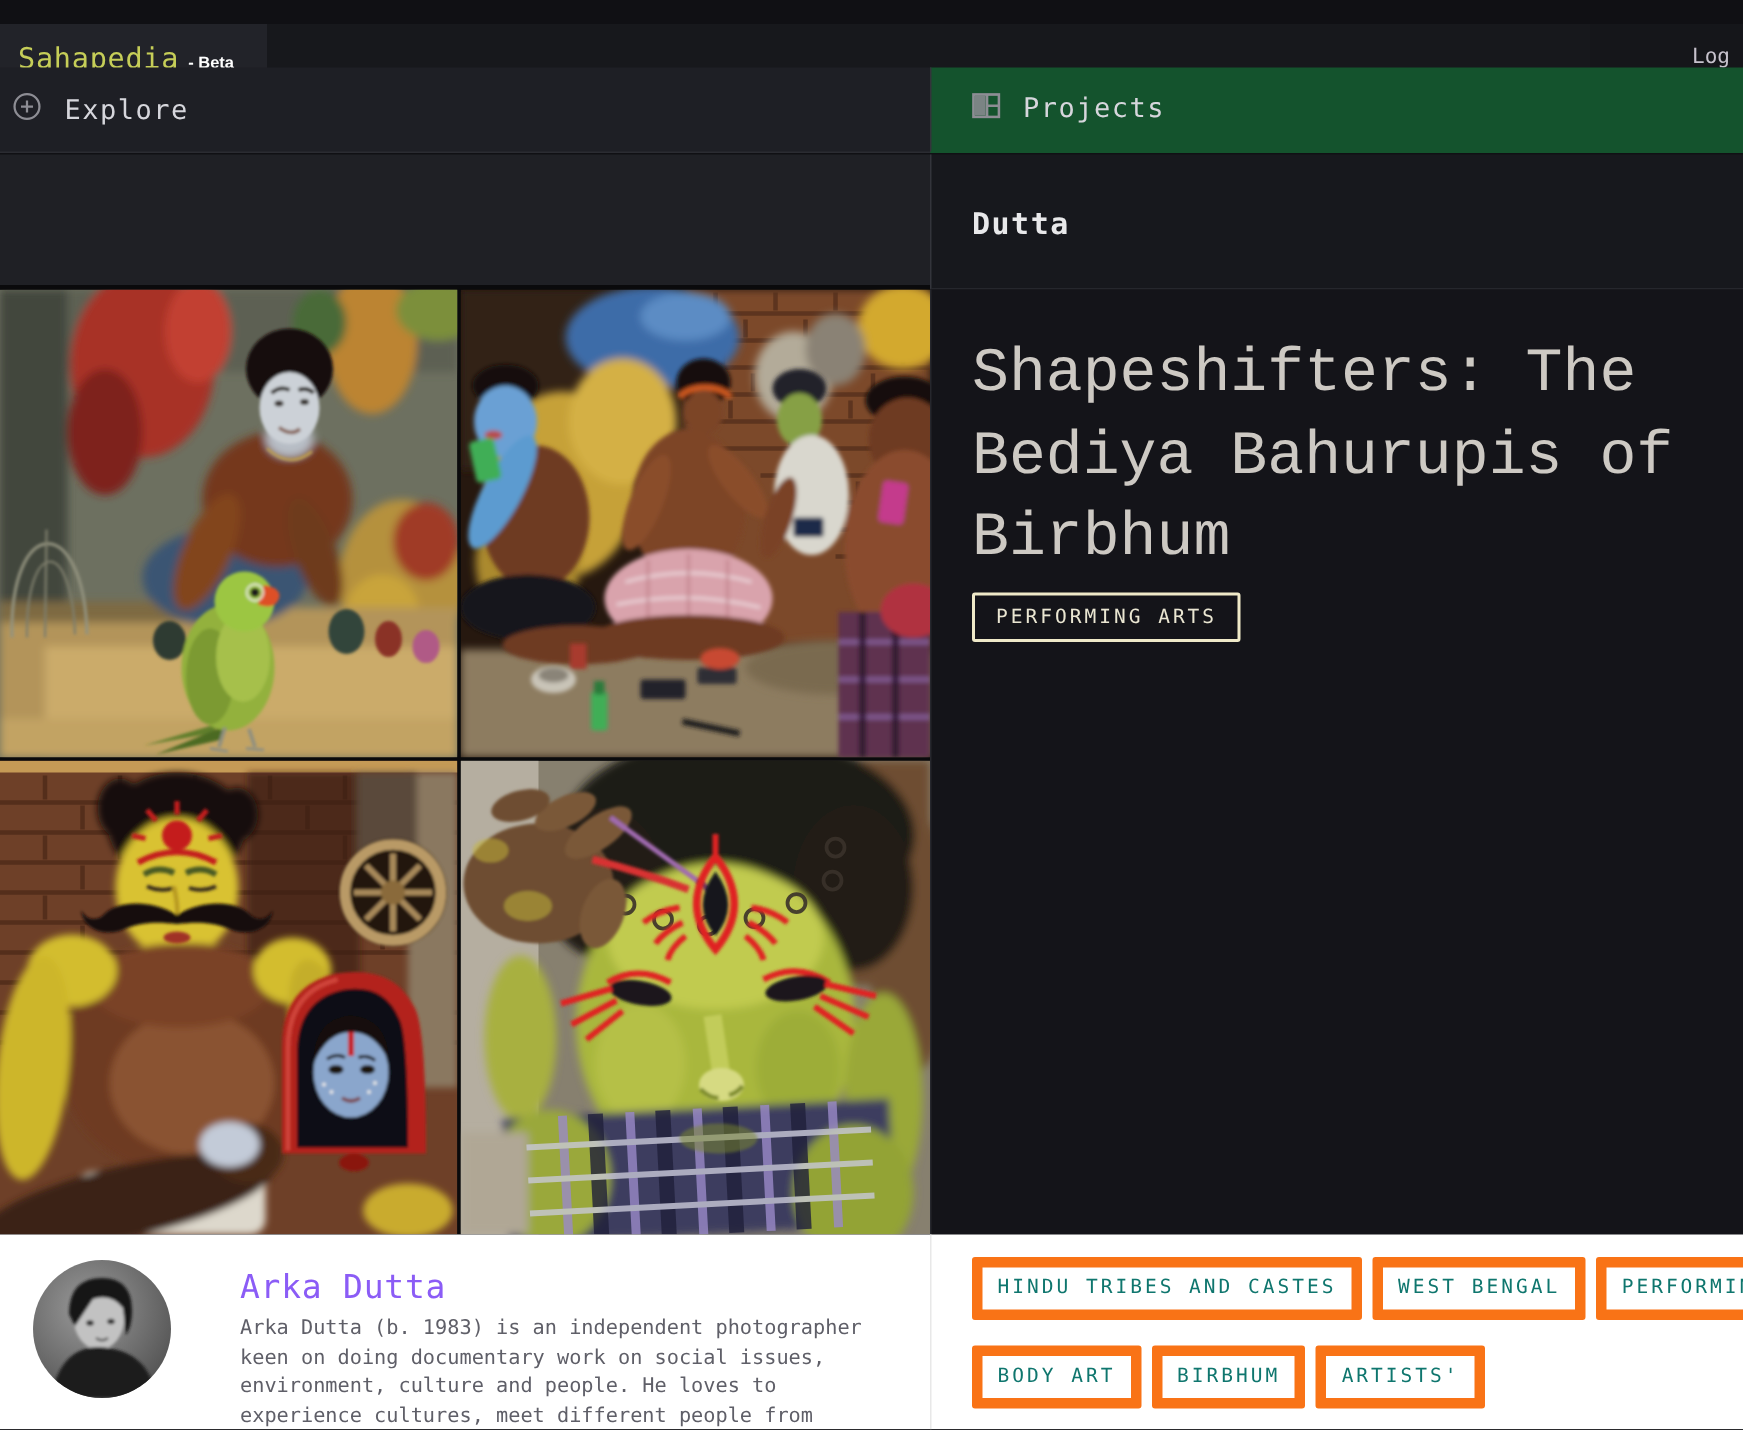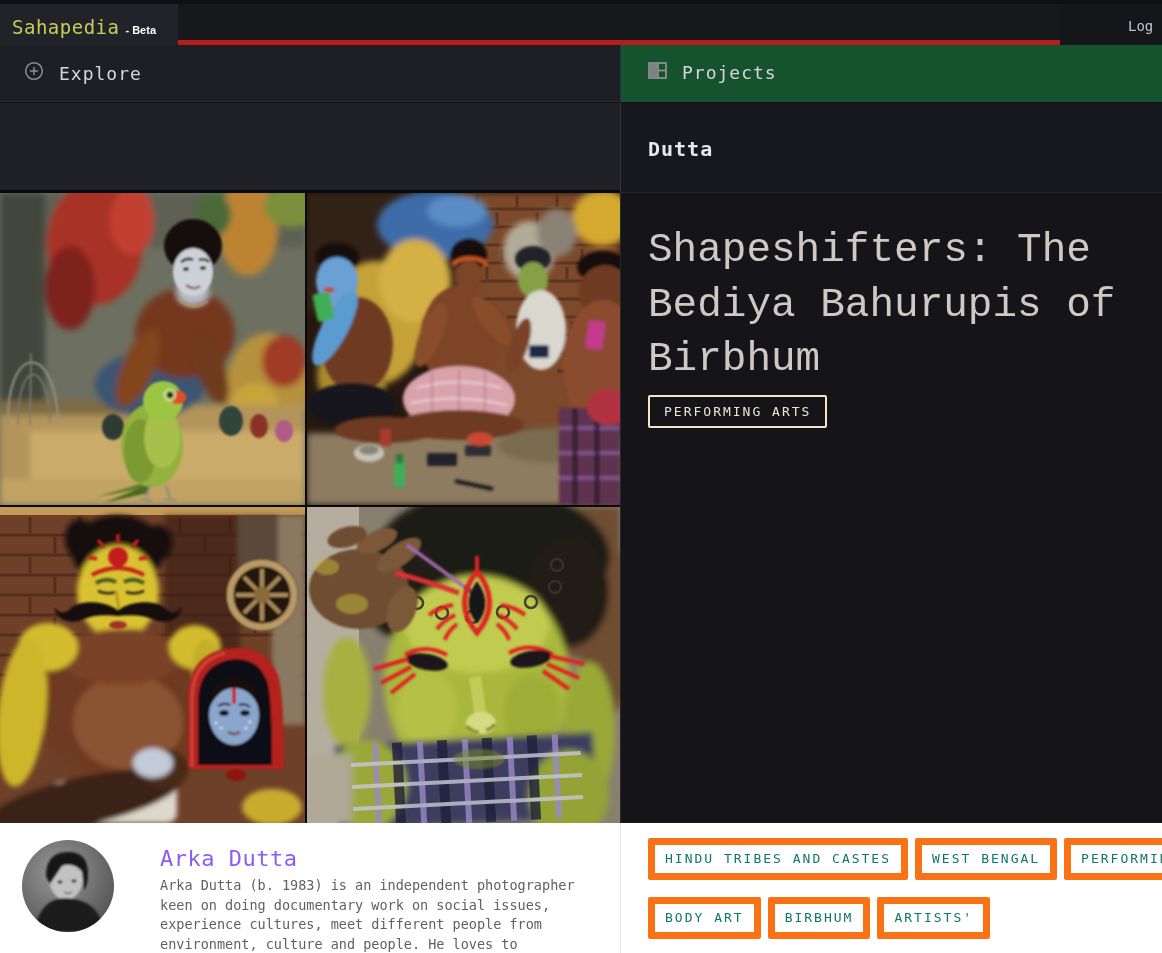--- a/index.html
+++ b/index.html
@@ -1,29 +1,29 @@
 <!DOCTYPE html>
 <html><head>
 <meta charset="utf-8">
 <style>
   html,body{margin:0;padding:0;background:#0a0a0c;}
   .app{position:relative;width:1162px;height:953px;overflow:hidden;background:#101014;
        font-family:"DejaVu Sans Mono","Liberation Mono",monospace;-webkit-font-smoothing:antialiased;}
   
-  .topbar{position:absolute;left:0;top:4px;width:1162px;height:45px;display:flex;background:#17181c;border-bottom:1px solid #2a2b31;box-sizing:border-box;}
+  .topbar{position:absolute;left:0;top:16px;width:1162px;height:45px;display:flex;background:#17181c;border-bottom:1px solid #2a2b31;box-sizing:border-box;}
   .brand{width:178px;height:45px;background:#222329;display:flex;align-items:center;padding-left:12px;box-sizing:border-box;cursor:pointer;}
   .brand-name{color:#c6ce58;font-size:19px;letter-spacing:.5px;}
   .brand-beta{color:#ffffff;font-size:11px;font-weight:bold;font-family:"Liberation Sans",sans-serif;margin-left:6px;margin-top:6px;}
   .searchbox{flex:0 0 882px;height:45px;background:#b91c1c;display:flex;align-items:center;margin-top:36px;}
   .searchbox input{background:transparent;border:none;outline:none;color:#c9c9cf;font-family:inherit;font-size:15px;width:100%;padding-left:22px;}
   .searchbox input::placeholder{color:#6e6e76;opacity:1;}
   .login{flex:1;height:45px;background:#15161a;color:#c6c2cc;font-size:14px;line-height:45px;padding-left:68px;white-space:nowrap;overflow:hidden;cursor:pointer;box-sizing:border-box;}
   
   .subnav{position:absolute;left:0;top:45px;width:1162px;height:57px;display:flex;}
-  .subnav-left{width:620px;height:57px;background:#1e1f25;border-bottom:1px solid #2b2c32;display:flex;align-items:center;box-sizing:border-box;cursor:pointer;padding-left:16px;}
+  .subnav-left{width:620px;height:57px;background:#1e1f25;border-bottom:1px solid #2b2c32;display:flex;align-items:center;box-sizing:border-box;cursor:pointer;}
   .subnav-right{width:542px;height:57px;background:#14532d;border-left:1px solid #33343b;border-bottom:2px solid #14532d;display:flex;align-items:center;box-sizing:border-box;cursor:pointer;}
   .subnav-left .icon{margin-left:8px;}
   .subnav-right .icon{margin-left:27px;}
   .subnav-label{color:#d6d6dc;font-size:18px;letter-spacing:1px;margin-left:15px;}
   
   .left-spacer{position:absolute;left:0;top:103px;width:620px;height:87px;background:#1f2025;}
   .more-row{position:absolute;left:620px;top:103px;width:542px;height:90px;background:#17181d;border-left:1px solid #33343b;border-bottom:1px solid #26272d;box-sizing:border-box;cursor:pointer;}
   .more-label{display:block;color:#e8e8ea;font-size:20px;font-weight:bold;letter-spacing:1px;margin:34px 0 0 27px;}
   
   .article{position:absolute;left:620px;top:193px;width:542px;height:630px;background:#141419;border-left:1px solid #26272d;box-sizing:border-box;}
@@ -414,22 +414,22 @@
           <ellipse cx="38" cy="42" rx="2.5" ry="1.8" fill="#2a2a2a"></ellipse>
           <ellipse cx="52" cy="41" rx="2.5" ry="1.8" fill="#2a2a2a"></ellipse>
           <path d="M42,52 q4,3 8,0" stroke="#5a5a5a" stroke-width="1.5" fill="none"></path>
         </g>
       </svg>
     </div>
     <div class="author-name">Arka Dutta</div>
     <div class="author-bio">
       <div>Arka Dutta (b. 1983) is an independent photographer</div>
       <div>keen on doing documentary work on social issues,</div>
+      <div>environment, culture and people. He loves to</div>
       <div>experience cultures, meet different people from</div>
-      <div>environment, culture and people. He loves to</div>
     </div>
     <div class="vdiv"></div>
     <div class="tags">
       <div class="tag-row r1">
         <span class="tag">HINDU TRIBES AND CASTES</span>
         <span class="tag">WEST BENGAL</span>
         <span class="tag">PERFORMING ARTS</span>
       </div>
       <div class="tag-row r2">
         <span class="tag">BODY ART</span>

